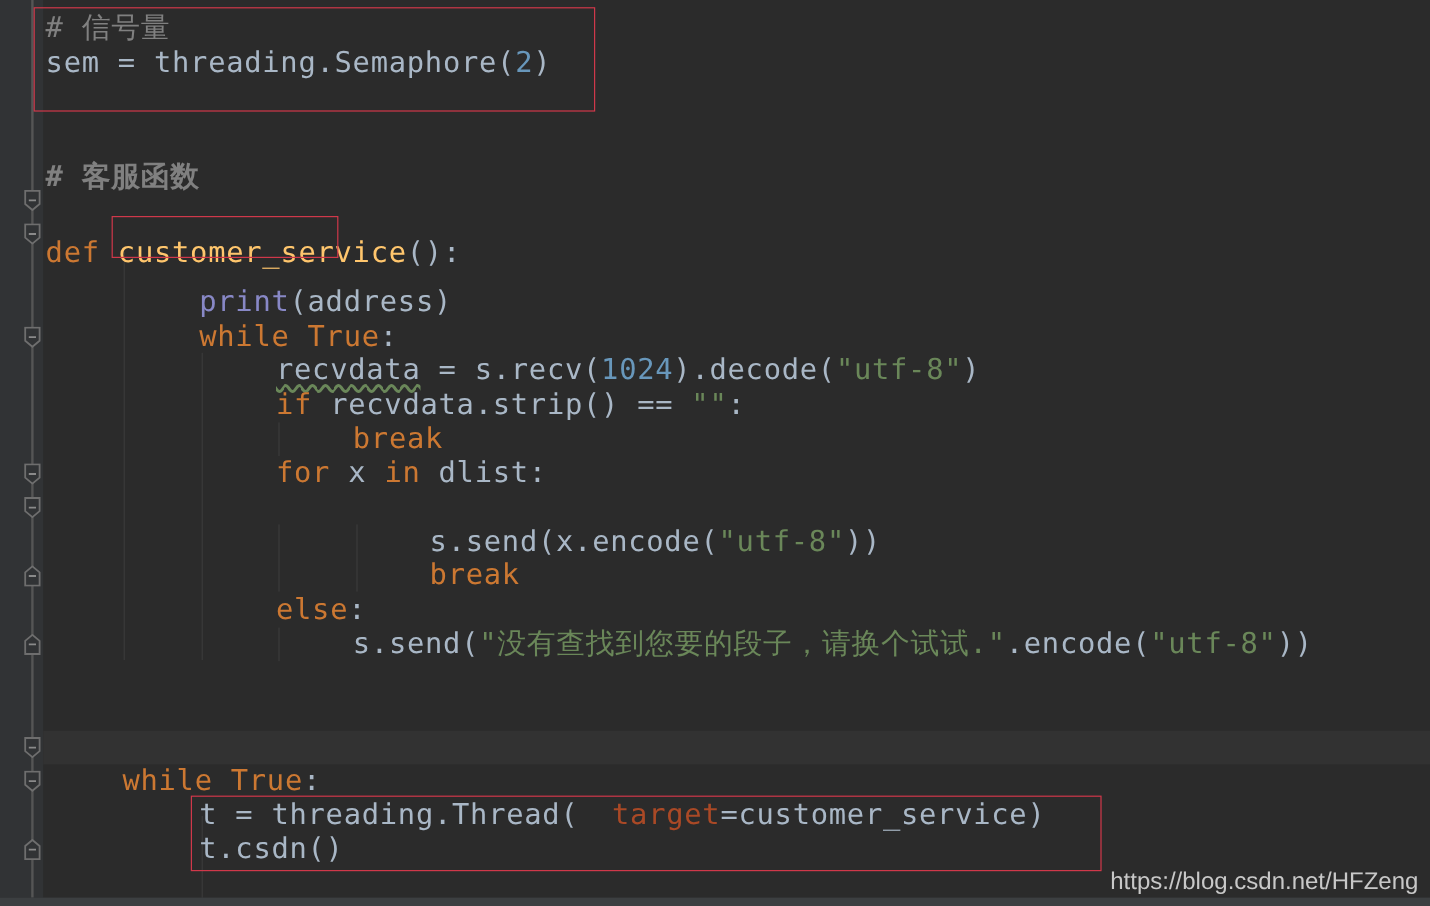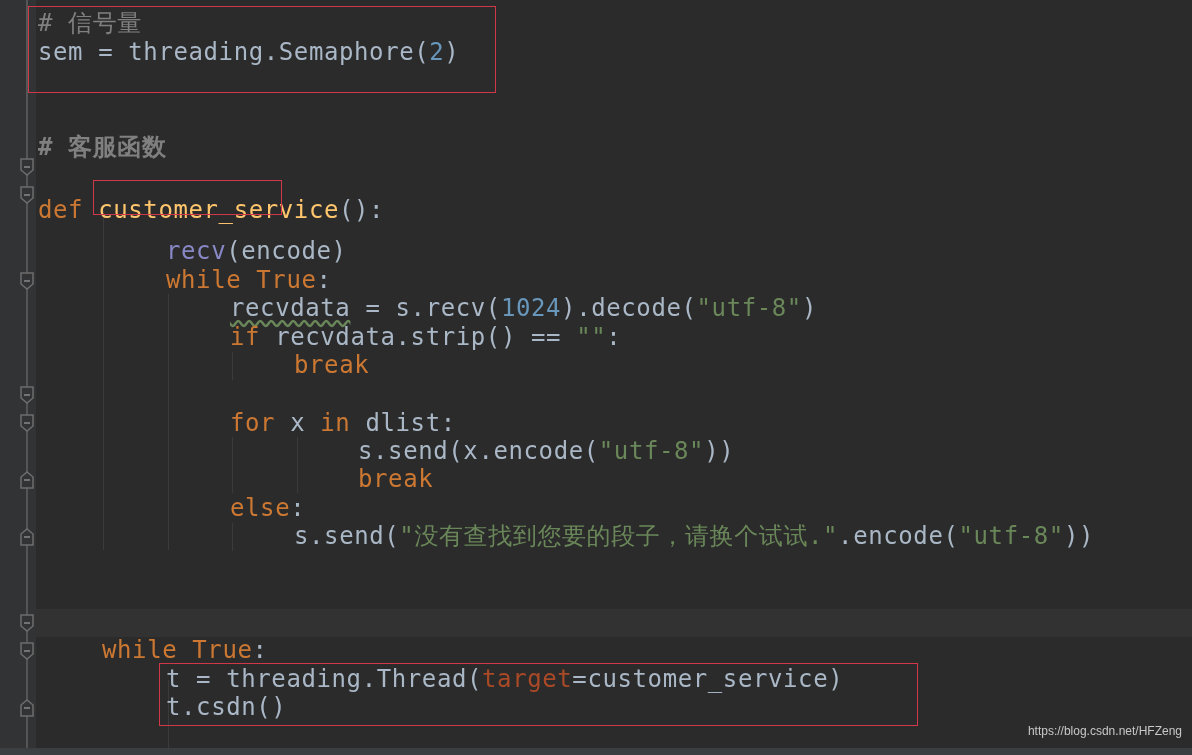--- a/index.html
+++ b/index.html
@@ -31,31 +31,31 @@
   }
   .indent-guide {
     position:absolute; width:1px; background:#3b3b3b;
   }
   .kw { color:#cc7832; }
   .fn { color:#ffc66d; }
   .num { color:#6897bb; }
   .str { color:#6a8759; }
   .cm { color:#808080; }
   .bi { color:#8888c6; }
-  .param { color:#aa4926; }
+  .param { color:#aa4926;margin-left:28px; }
   .squiggle { text-decoration: underline wavy #6a8759; text-underline-offset:4px; }
   .caret { display:inline-block; width:2px; height:24px; background:#bbbbbb; vertical-align:middle; }
   .hl-box {
     position:absolute; border:1.5px solid #d0384a; box-sizing:border-box;
   }
   .bottom-bar {
     position:absolute; left:0; top:748px; width:1192px; height:7px; background:#3c3f41;
   }
   .watermark {
-    position:absolute; right:10px; top:724px; font-size:12px; color:#c8c8c8;
+    position:absolute; right:10px; top:724px; font-size:20px; color:#c8c8c8;
     font-family:"Liberation Sans", sans-serif;
   }
 </style>
 </head>
 <body>
 
 <div class="gutter">
   <div class="gutter-line"></div>
 </div>
 <div class="current-line"></div>
@@ -65,26 +65,26 @@
     <div class="indent-guide" style="left: 168px; top: 294px; height: 256px;"></div>
     <div class="indent-guide" style="left: 168px; top: 680px; height: 68px;"></div>
     <div class="indent-guide" style="left: 232px; top: 352px; height: 28px;"></div>
     <div class="indent-guide" style="left: 232px; top: 437px; height: 56px;"></div>
     <div class="indent-guide" style="left: 232px; top: 523px; height: 28px;"></div>
     <div class="indent-guide" style="left: 297px; top: 437px; height: 56px;"></div>
     <div class="line" style="top: 9px; left: 38px;"><span class="cm"># 信号量</span></div>
     <div class="line" style="top: 38px; left: 38px;"><span>sem = threading.Semaphore(</span><span class="num">2</span><span>)</span></div>
     <div class="line" style="top: 133px; left: 38px; font-weight: bold;"><span class="cm"># 客服函数</span></div>
     <div class="line" style="top: 152px; left: 38px; margin-top: 44px;"><span class="kw">def </span><span class="fn">customer_service</span><span>():</span></div>
-    <div class="line" style="top: 237px; left: 166px;"><span class="bi">recv</span><span>(encode)</span></div>
+    <div class="line" style="top: 237px; left: 166px;"><span class="bi">print</span><span>(address)</span></div>
     <div class="line" style="top: 266px; left: 166px;"><span class="kw">while </span><span class="kw">True</span><span>:</span></div>
     <div class="line" style="top: 294px; left: 230px;"><span class="squiggle">recvdata</span><span> = s.recv(</span><span class="num">1024</span><span>).decode(</span><span class="str">"utf-8"</span><span>)</span></div>
     <div class="line" style="top: 323px; left: 230px;"><span class="kw">if </span><span>recvdata.strip() == </span><span class="str">""</span><span>:</span></div>
     <div class="line" style="top: 351px; left: 294px;"><span class="kw">break</span></div>
-    <div class="line" style="top: 380px; left: 230px; margin-top: 29px;"><span class="kw">for </span><span>x </span><span class="kw">in </span><span>dlist:</span></div>
+    <div class="line" style="top: 380px; left: 230px;"><span class="kw">for </span><span>x </span><span class="kw">in </span><span>dlist:</span></div>
     <div class="line" style="top: 437px; left: 358px;"><span>s.send(x.encode(</span><span class="str">"utf-8"</span><span>))</span></div>
     <div class="line" style="top: 465px; left: 358px;"><span class="kw">break</span></div>
     <div class="line" style="top: 494px; left: 230px;"><span class="kw">else</span><span>:</span></div>
     <div class="line" style="top: 522px; left: 294px;"><span>s.send(</span><span class="str">"没有查找到您要的段子，请换个试试."</span><span>.encode(</span><span class="str">"utf-8"</span><span>))</span></div>
     <div class="line" style="top: 636px; left: 102px;"><span class="kw">while </span><span class="kw">True</span><span>:</span></div>
     <div class="line" style="top: 665px; left: 166px;"><span>t = threading.Thread(</span><span class="param">target</span><span>=customer_service)</span></div>
     <div class="line" style="top: 693px; left: 166px;"><span>t.csdn()</span></div>
   </div>
 
 <div class="watermark">https://blog.csdn.net/HFZeng</div>

